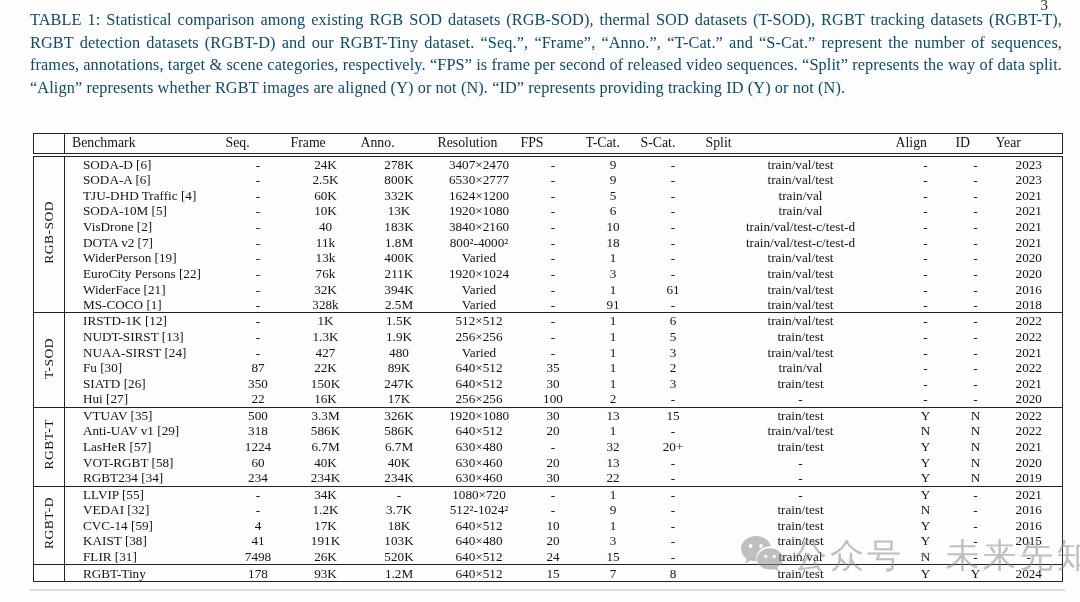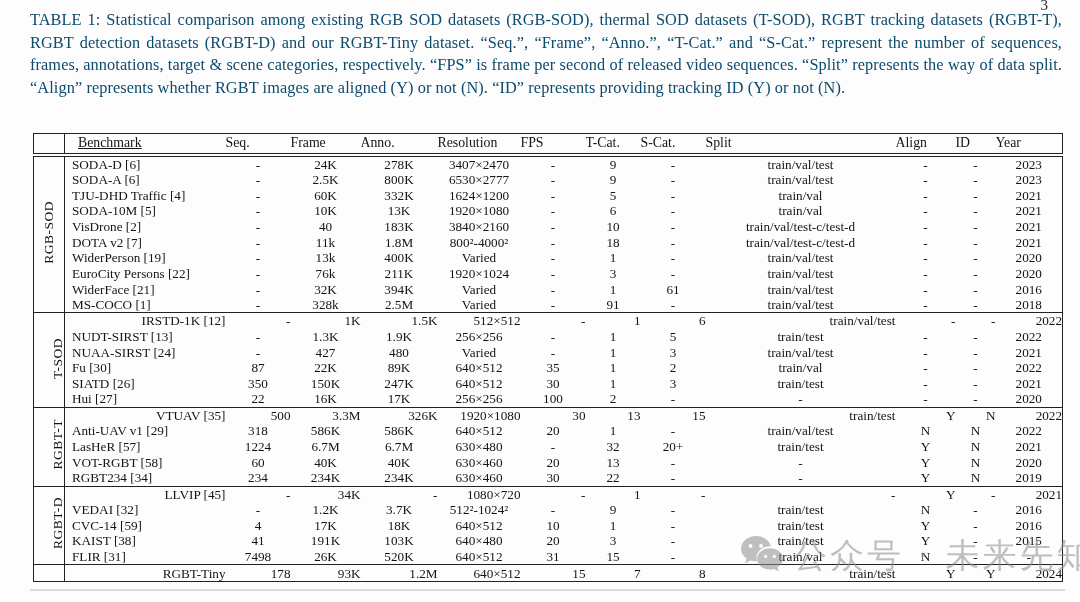--- a/index.html
+++ b/index.html
@@ -26,37 +26,37 @@
     font-size:13.2px; color:#141414;
     border-left:1.3px solid #222; border-right:1.3px solid #222;
     border-top:1.5px solid #222; border-bottom:1.6px solid #222;
   }
   thead th {
     font-weight:normal; font-size:13.8px; height:21px;
     border-bottom:4px double #222;
     text-align:left; white-space:nowrap; overflow:hidden;
   }
   thead th.group-col { border-right:1.1px solid #222; }
-  thead th.h-benchmark { text-align:left; padding-left:13px;text-decoration:underline; }
+  thead th.h-benchmark { text-align:left; padding-left:7px; }
 
   tbody td {
     height:15.65px; line-height:15.4px; padding:0;
     text-align:center; white-space:nowrap; overflow:hidden;
   }
-  tbody td.col-benchmark { text-align:left; padding-left:7px; }
+  tbody td.col-benchmark { text-align:left; padding-left:18px; }
   tbody th.group-cell {
     border-right:1.1px solid #222;
     font-weight:normal; font-size:13.5px;
     text-align:center; vertical-align:middle;
   }
   tbody th.group-cell span.vert {
     writing-mode:vertical-rl; transform:rotate(180deg);
     letter-spacing:0.5px; display:inline-block; line-height:1;
   }
-  tr.group-start td, tr.group-start th { border-top:1.3px solid #222;text-align:right; }
+  tr.group-start td, tr.group-start th { border-top:1.3px solid #222; }
 
   .scan-line {
     position:absolute; left:30px; top:589px; width:1035px; height:2px;
     background:#c7c7c7; opacity:0.65;
   }
 
   .watermark {
     position:absolute; left:738px; top:531px; height:48px;
     display:flex; align-items:center; gap:8px;
     opacity:0.55; pointer-events:none; z-index:5;
@@ -402,21 +402,21 @@
           <td>30</td>
           <td>22</td>
           <td>-</td>
           <td>-</td>
           <td>Y</td>
           <td>N</td>
           <td>2019</td>
         </tr>
         <tr class="group-start">
           <th class="group-cell" rowspan="5"><span class="vert">RGBT-D</span></th>
-          <td class="col-benchmark">LLVIP [45]</td>
+          <td class="col-benchmark">LLVIP [55]</td>
           <td>-</td>
           <td>34K</td>
           <td>-</td>
           <td>1080×720</td>
           <td>-</td>
           <td>1</td>
           <td>-</td>
           <td>-</td>
           <td>Y</td>
           <td>-</td>
@@ -463,21 +463,21 @@
           <td>Y</td>
           <td>-</td>
           <td>2015</td>
         </tr>
         <tr>
           <td class="col-benchmark">FLIR [31]</td>
           <td>7498</td>
           <td>26K</td>
           <td>520K</td>
           <td>640×512</td>
-          <td>31</td>
+          <td>24</td>
           <td>15</td>
           <td>-</td>
           <td>train/val</td>
           <td>N</td>
           <td>-</td>
           <td>-</td>
         </tr>
         <tr class="group-start">
           <th class="group-cell" rowspan="1"><span class="vert"></span></th>
           <td class="col-benchmark">RGBT-Tiny</td>

